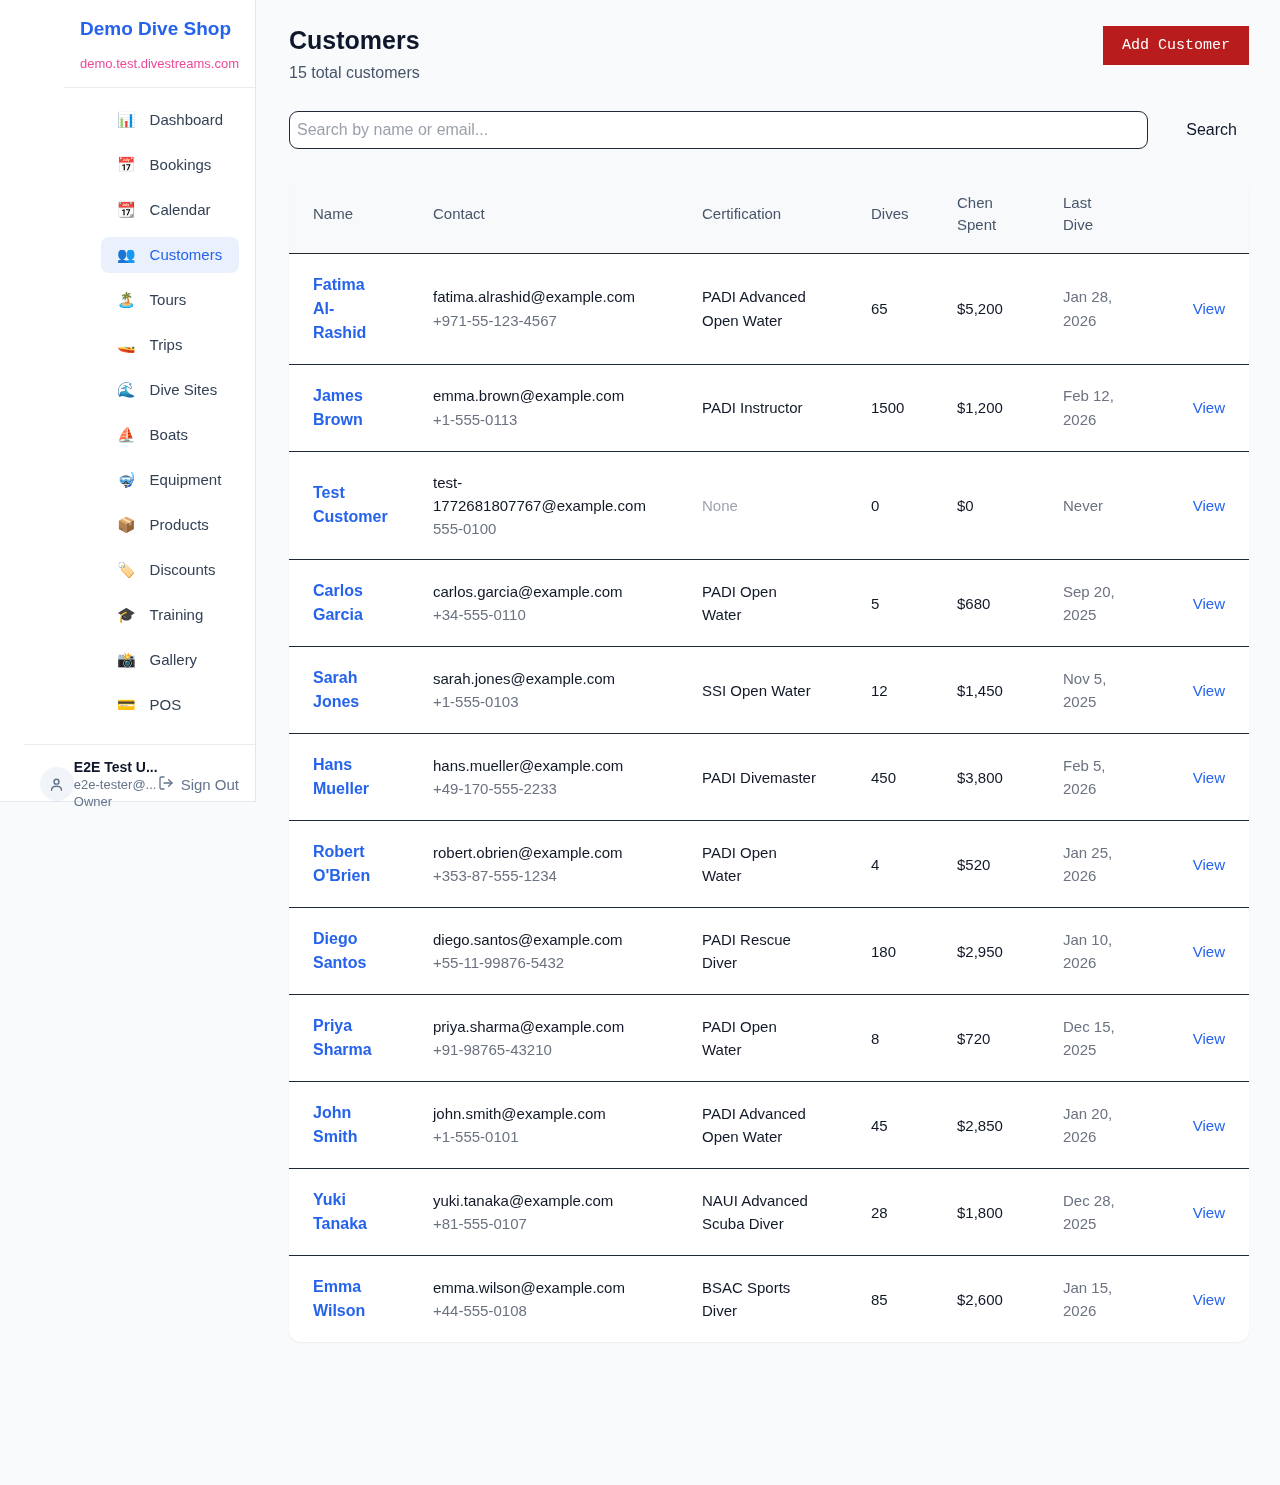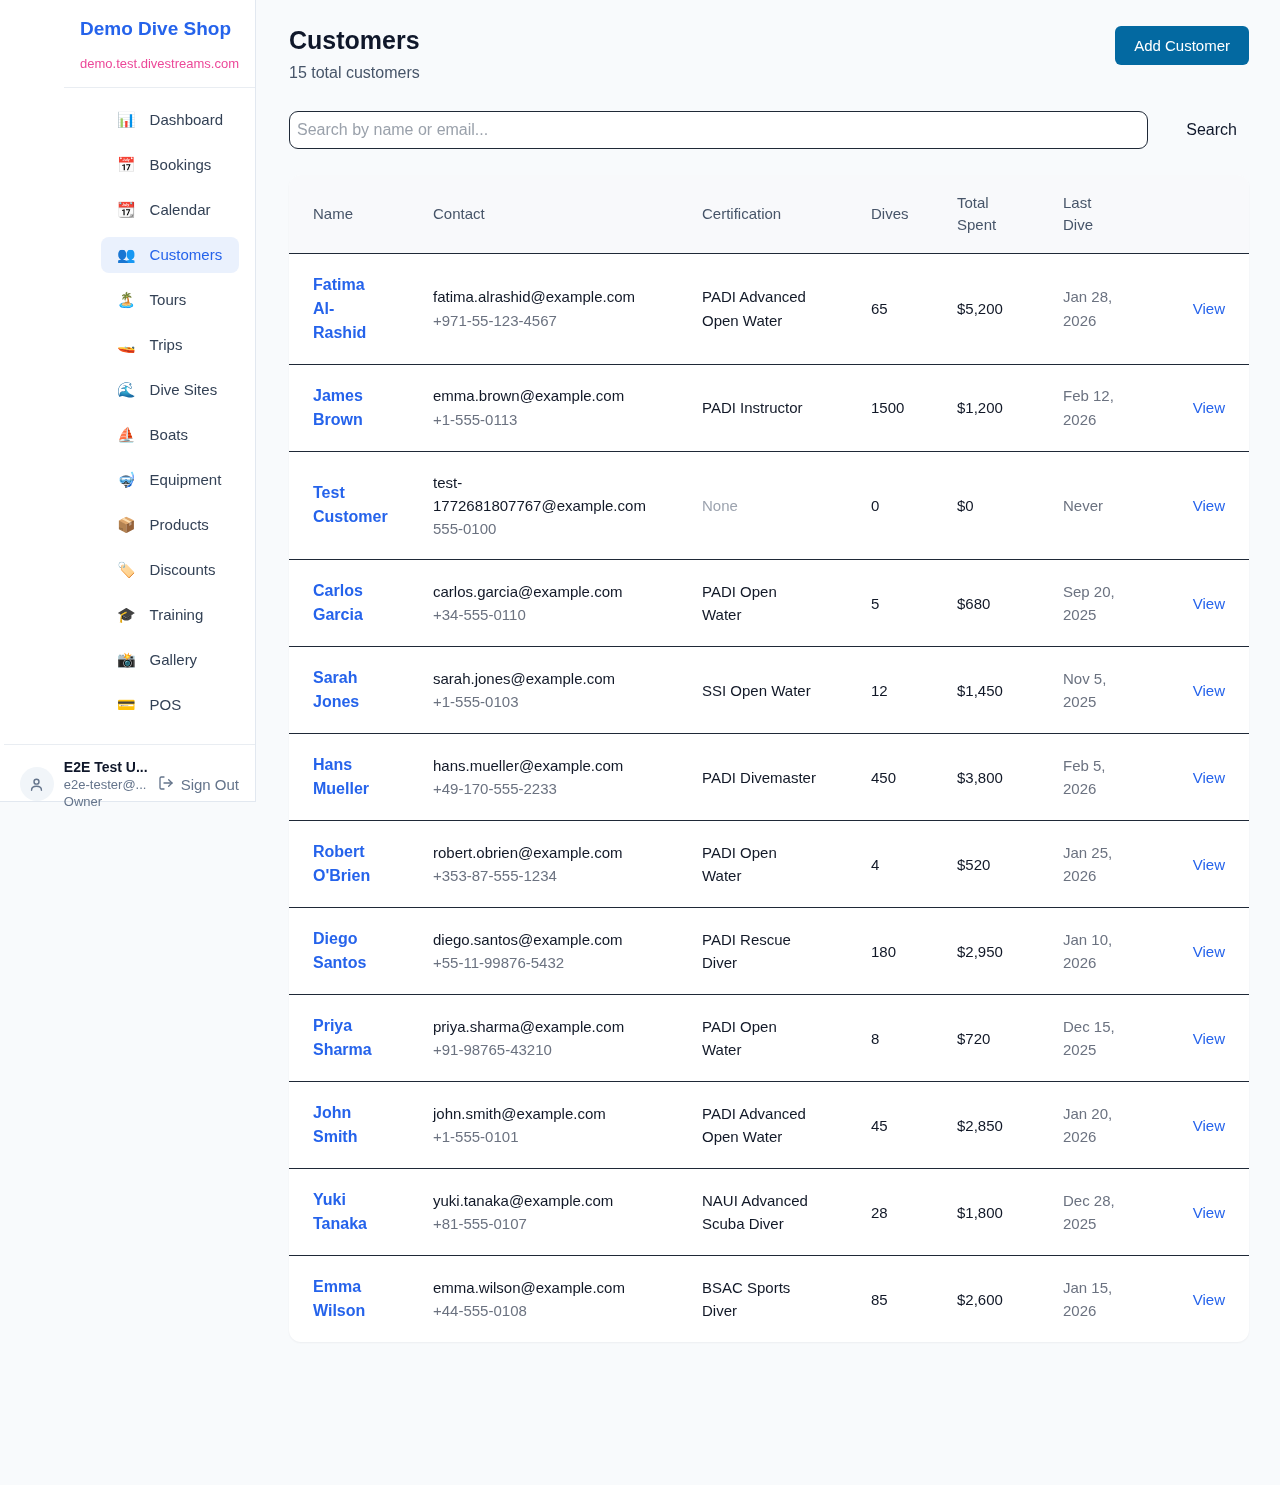--- a/index.html
+++ b/index.html
@@ -34,21 +34,21 @@
     border-radius: 8px;
     font-size: 15px; color: #334155;
     cursor: pointer;
     line-height: 1.2;
   }
   .nav-item.active { background: #eaf1fd; color: #2563eb; font-weight: 500; }
   .nav-icon { width: 20px; font-size: 15px; text-align: center; flex: 0 0 auto; }
   .user-box {
     border-top: 1px solid #e9edf2;
     padding: 14px 16px;
-    display: flex; align-items: center; gap: 10px;
+    display: flex; align-items: center; 
   }
   .avatar {
     width: 34px; height: 34px; border-radius: 50%;
     background: #f1f5f9; color: #64748b;
     display: flex; align-items: center; justify-content: center;
     flex: 0 0 auto;
   }
   .user-meta { min-width: 0; flex: 1 1 auto; }
   .user-name { font-size: 14px; font-weight: 700; color: #0f172a; white-space: nowrap; }
   .user-email, .user-role { font-size: 13px; color: #64748b; margin-top: 2px; white-space: nowrap; }
@@ -58,24 +58,24 @@
     color: #64748b; font-size: 15px;
     font-family: "Liberation Sans", sans-serif;
     flex: 0 0 auto;
   }
   
   .main { margin-left: 256px; padding: 26px 31px 29px 33px; }
   .page-header { display: flex; align-items: flex-start; justify-content: space-between; }
   .page-title { font-size: 25px; font-weight: 700; color: #0f172a; }
   .page-subtitle { font-size: 16px; color: #475569; margin-top: 9px; }
   .add-btn {
-    background: #0369a1; color: #ffffff;
+    background: #b91c1c; color: #ffffff;
     font-size: 15px; font-weight: 500;
-    font-family: Liberation Sans, sans-serif;
-    border: none; border-radius: 6px;
+    font-family: Liberation Mono, monospace;
+    border: none; border-radius: 0;
     padding: 11px 19px; cursor: pointer;
   }
   .search-row { display: flex; align-items: center; margin-top: 29px; }
   .search-input {
     flex: 1 1 auto; height: 38px;
     border: 1px solid #1f2937; border-radius: 9px;
     padding: 0 7px; font-size: 16px;
     font-family: "Liberation Sans", sans-serif;
     color: #0f172a; background: #fff;
     outline: none;
@@ -259,21 +259,21 @@
           <col class="c5">
           <col class="c6">
           <col>
       </colgroup>
       <thead>
         <tr>
           <th>Name</th>
           <th>Contact</th>
           <th>Certification</th>
           <th>Dives</th>
-          <th>Total
+          <th>Chen
 Spent</th>
           <th>Last
 Dive</th>
           <th></th>
         </tr>
       </thead>
       <tbody>
   <tr>
     <td class="c-name"><a class="name-link">Fatima Al-Rashid</a></td>
     <td class="c-contact">

